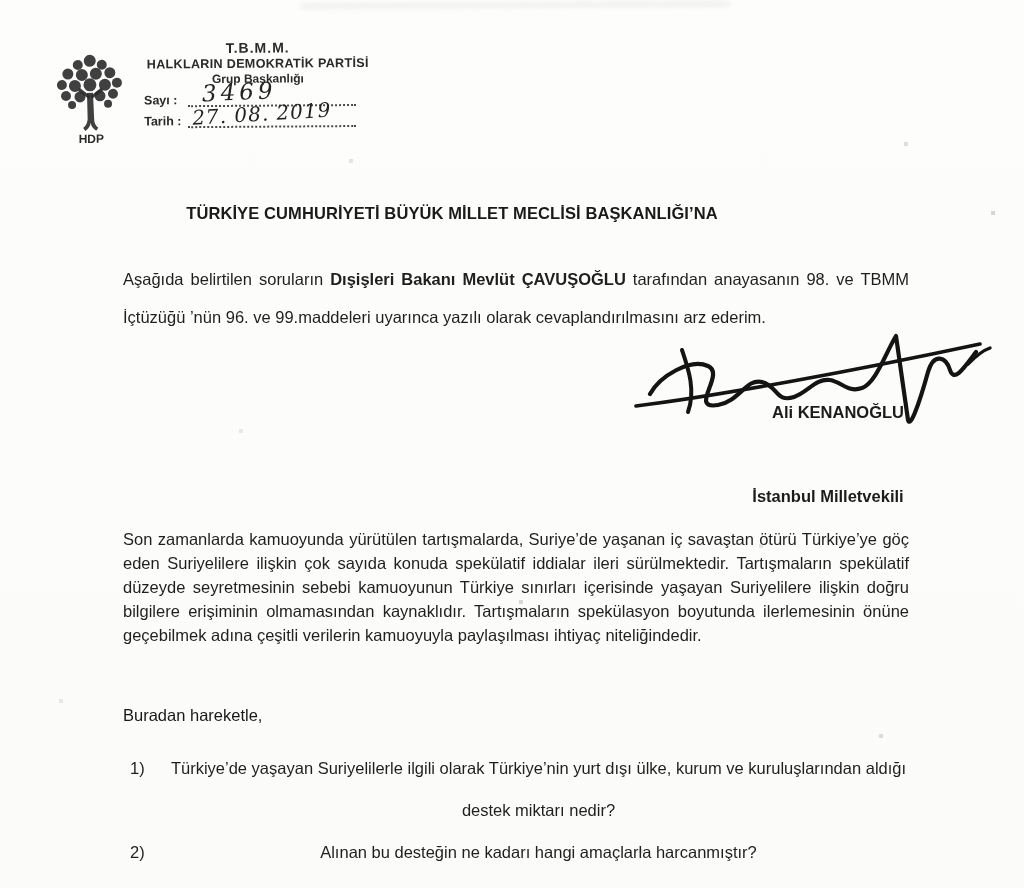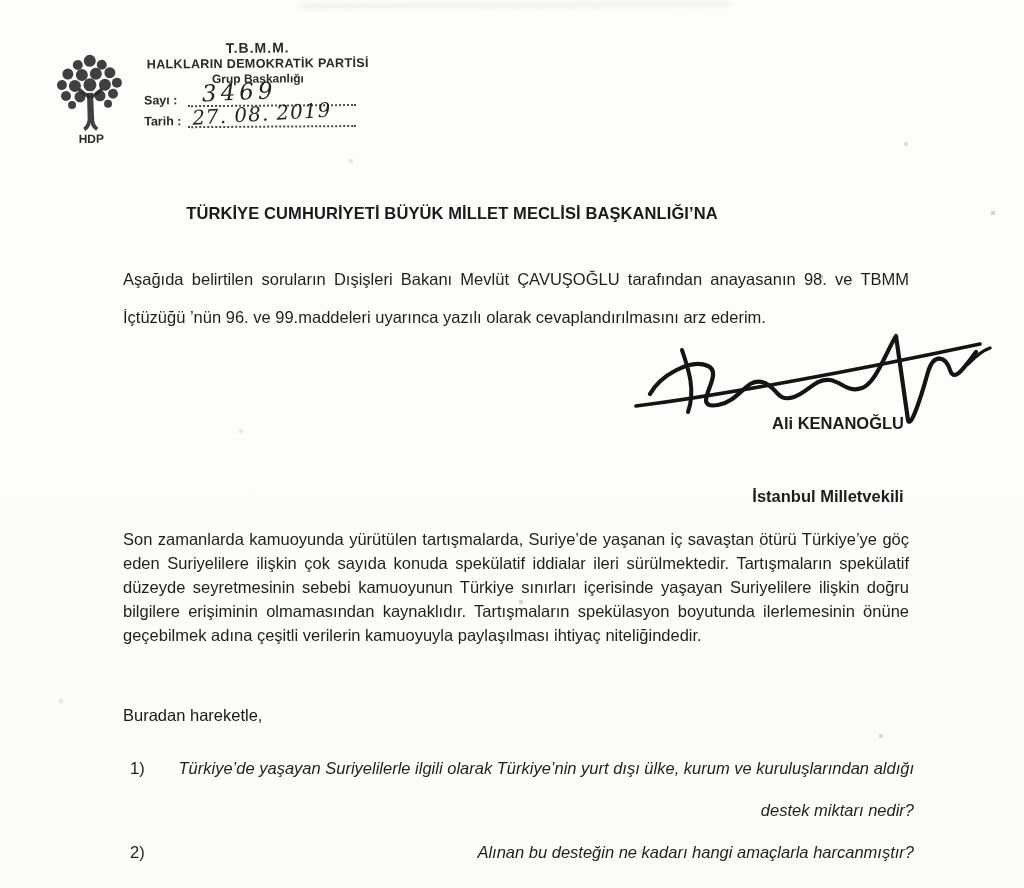--- a/index.html
+++ b/index.html
@@ -66,39 +66,39 @@
     position:absolute;left:0;top:204px;width:904px;
     text-align:center;font-weight:bold;font-size:16.5px;letter-spacing:.1px;
     color:#1a1a1a;
   }
   .para{
     position:absolute;left:123px;width:786px;
     font-size:16.5px;line-height:38px;text-align:justify;color:#1f1f1f;
   }
   .intro{top:260px;}
   .bodypara{top:527px;line-height:24px;}
-  .bold{font-weight:normal;}
+  .bold{font-weight:bold;}
 
   .signature-wrap{position:absolute;left:628px;top:330px;width:368px;height:100px;}
   .signer-name{
-    position:absolute;left:738px;top:414px;width:200px;
+    position:absolute;left:738px;top:403px;width:200px;
     text-align:center;font-weight:bold;font-size:16.5px;
   }
   .signer-title{
     position:absolute;left:728px;top:471px;width:200px;
     text-align:center;font-weight:bold;font-size:16.5px;margin-top:16px;
   }
   .lead-in{
     position:absolute;left:123px;top:706px;
     font-weight:normal;font-size:16.5px;color:#191919;
   }
   .questions{position:absolute;left:130px;top:747px;width:784px;}
   .q-item{display:flex;font-size:16.5px;line-height:42px;color:#1f1f1f;}
   .q-num{flex:0 0 33px;}
-  .q-text{flex:1;text-align:right;font-style:italic;}
+  .q-text{flex:1;text-align:center;}
 </style>
 </head>
 <body>
 
 <div class="page">
 
   <div class="scan-streak"></div>
   <div class="scan-speckles"></div>
 
   <div class="stamp">

